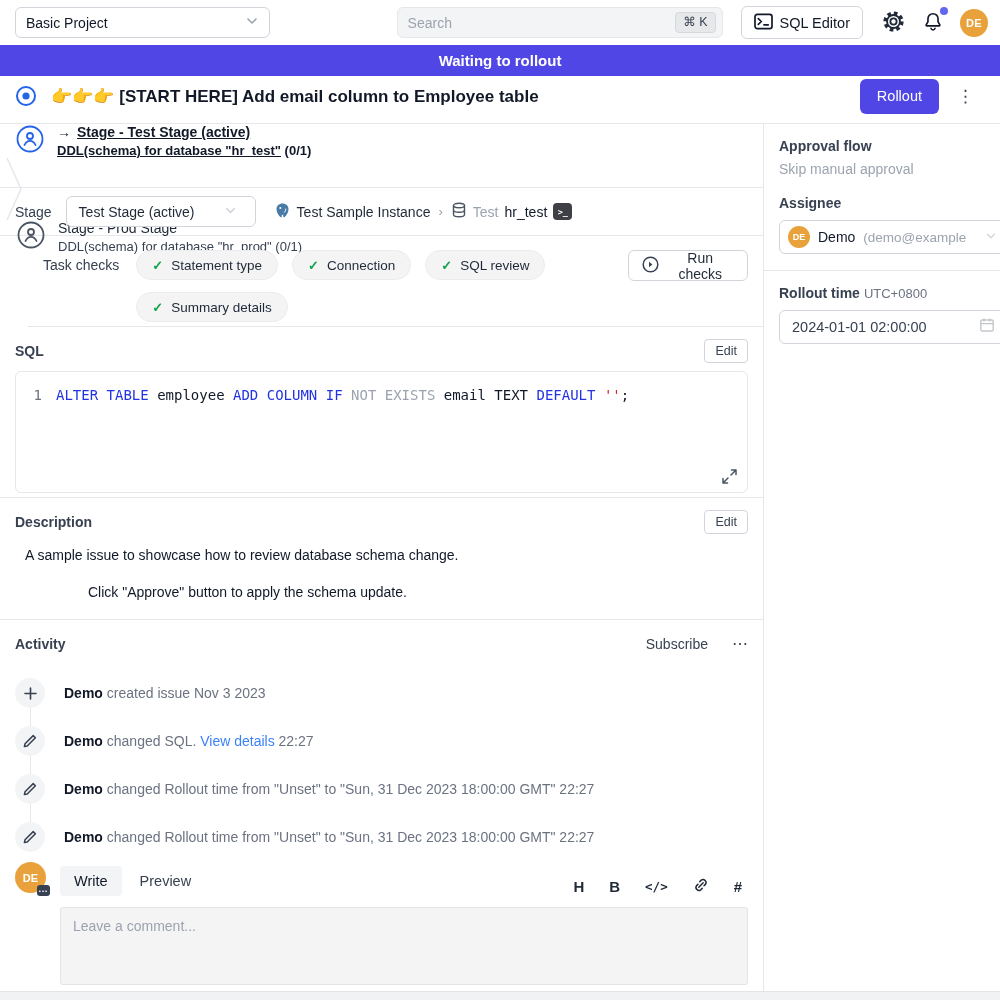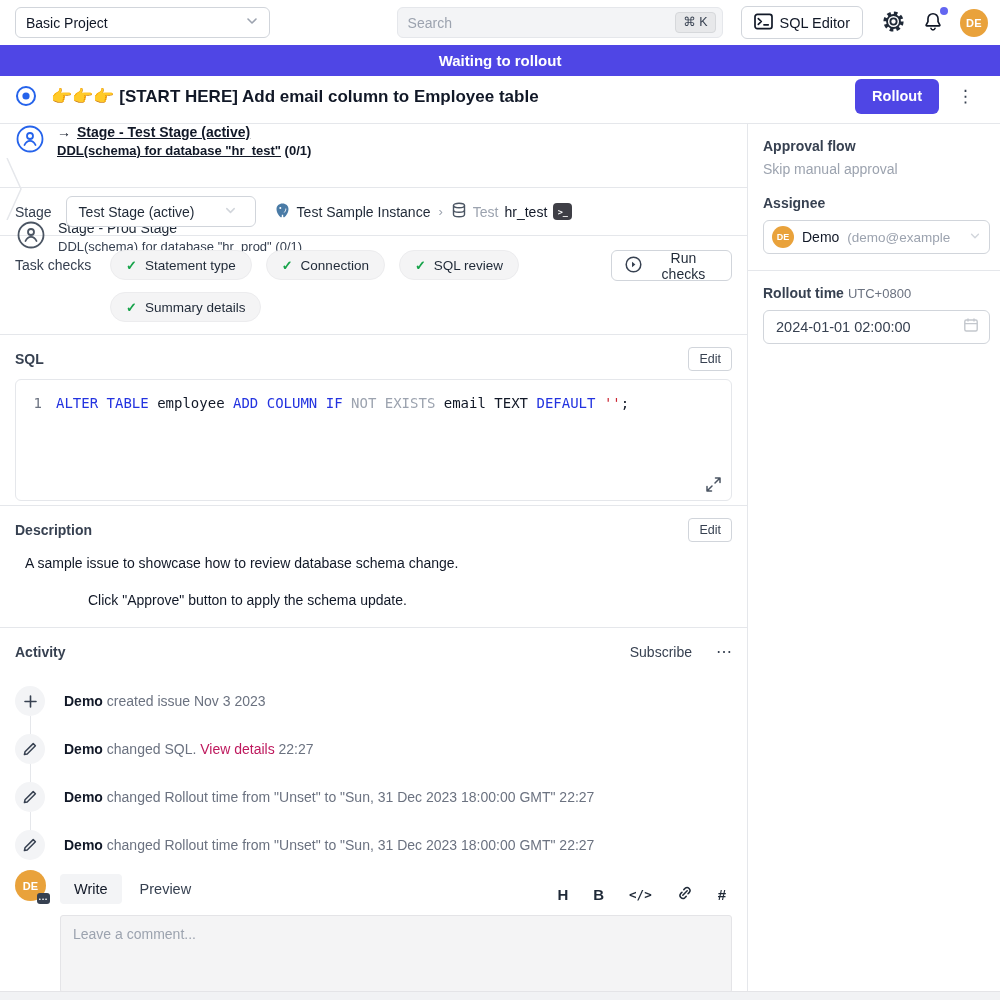--- a/index.html
+++ b/index.html
@@ -23,21 +23,21 @@
   .bell-dot { position:absolute; top:-3px; right:-4px; width:8px; height:8px; border-radius:50%; background:#6366f1; }
   .avatar { width:28px; height:28px; border-radius:50%; background:#e9a23b; color:#fff; font-size:11px; font-weight:700; display:flex; align-items:center; justify-content:center; letter-spacing:.3px; }
 
   
   .banner { height:31px; background:#4f46e5; color:#fff; font-size:15px; font-weight:700; display:flex; align-items:center; justify-content:center; }
 
   
   .title-row { height:48px; display:flex; align-items:center; padding:0 12px 7px 15px; border-bottom:1px solid #e5e7eb; }
   .title-row .status-icon { margin-right:14px; display:flex; }
   .issue-title { font-size:17px; font-weight:700; color:#111827; flex:1; white-space:nowrap; overflow:hidden; }
-  .rollout-btn { background:#4f46e5; color:#fff; border:none; border-radius:6px; height:35px; padding:0 17px; font-size:14.5px; font-weight:700; cursor:pointer; font-family:inherit; }
+  .rollout-btn { background:#4f46e5; color:#fff; border:none; border-radius:6px; height:35px; padding:0 17px; font-size:14.5px; font-weight:400; cursor:pointer; font-family:inherit; }
   .kebab { font-size:17px; color:#374151; margin:0 14px 0 18px; cursor:pointer; background:none; border:none; line-height:1; }
 
   
   .body-split { display:flex; height:876px; }
   .main-col { width:763px; }
   .side-col { flex:1; border-left:1px solid #e5e7eb; padding:14px 10px 0 15px; }
 
   
   .stages { height:64px; display:flex; align-items:stretch; border-bottom:1px solid #e5e7eb;flex-direction:column; }
   .stage-cell { display:flex; align-items:center; gap:12px; padding:0 10px 0 15px; }
@@ -58,21 +58,21 @@
   .stage-dd { width:190px; height:31px; border:1px solid #d1d5db; border-radius:6px; display:flex; align-items:center; padding:0 18px 0 12px; font-size:14px; color:#1f2937; cursor:pointer; background:#fff; }
   .stage-dd .grow { flex:1; }
   .db-path { display:flex; align-items:center; gap:6px; margin-left:8px; font-size:14px; }
   .db-path .inst { color:#1f2937; }
   .db-path .sep { color:#9ca3af; font-size:13px; margin:0 2px; }
   .db-path .env { color:#9ca3af; }
   .db-path .dbname { color:#111827; font-weight:500; }
   .term-badge { width:19px; height:17px; background:#3f3f46; border-radius:4px; color:#fff; font-size:8.5px; font-weight:700; font-family:"DejaVu Sans Mono", monospace; display:flex; align-items:center; justify-content:center; cursor:pointer; }
 
   
-  .checks-row { display:flex; align-items:flex-start; padding:14px 15px 12px; border-bottom:1px solid #e5e7eb; }
+  .checks-row { display:flex; align-items:flex-start; padding:14px 15px 4px; border-bottom:1px solid #e5e7eb;margin-left:28px; }
   .checks-row .lbl { font-size:14px; color:#374151; line-height:30px; width:99px; }
   .chips { display:flex; flex-wrap:wrap; gap:12px 14px; width:522px; }
   .chip { height:30px; background:#f4f4f5; border:1px solid #ececee; border-radius:15px; display:flex; align-items:center; gap:8px; padding:0 15px; font-size:13.5px; color:#1f2937; cursor:pointer; }
   .chip .ck { color:#16a34a; font-size:13px; font-weight:700; }
   .runchecks-btn { margin-left:auto; height:31px; border:1px solid #d1d5db; border-radius:6px; background:#fff; display:flex; align-items:center; gap:7px; padding:0 13px; font-size:14px; color:#1f2937; cursor:pointer; font-family:inherit; }
 
   
   .sql-section { padding:12px 15px 4px; border-bottom:1px solid #e5e7eb; }
   .sec-head { display:flex; align-items:center; justify-content:space-between; height:24px; }
   .sec-title { font-size:14px; font-weight:600; color:#374151; }
@@ -94,21 +94,21 @@
   
   .activity-section { padding:12px 15px 0; }
   .act-head-right { display:flex; align-items:center; gap:24px; }
   .subscribe { font-size:14px; color:#374151; cursor:pointer; background:none; border:none; font-family:inherit; }
   .dots3 { font-size:16px; color:#374151; cursor:pointer; background:none; border:none; line-height:1; }
   .act-list { margin-top:22px; }
   .act-item { display:flex; align-items:center; gap:19px; height:30px; }
   .act-icon { width:30px; height:30px; border-radius:50%; background:#f3f4f6; color:#374151; display:flex; align-items:center; justify-content:center; flex:none; font-size:16px; }
   .act-text { font-size:14px; color:#6b7280; white-space:nowrap; }
   .act-text .actor { color:#111827; font-weight:700; }
-  .act-text a { color:#be185d; text-decoration:none; cursor:pointer; }
+  .act-text a { color:#3b82f6; text-decoration:none; cursor:pointer; }
   .connector { width:1px; height:18px; background:#e5e7eb; margin:0 0 0 15px; }
 
   
   .comment-area { display:flex; padding:10px 15px 0; gap:14px; }
   .c-avatar-wrap { position:relative; width:31px; height:31px; flex:none; }
   .c-avatar { width:31px; height:31px; border-radius:50%; background:#e9a23b; color:#fff; font-size:11px; font-weight:700; display:flex; align-items:center; justify-content:center; }
   .c-badge { position:absolute; right:-4px; bottom:-3px; width:13px; height:11px; background:#374151; border-radius:3px; display:flex; align-items:center; justify-content:center; }
   .c-badge::after { content:""; position:absolute; left:2px; bottom:-3px; border:3px solid transparent; border-top-color:#374151; }
   .c-badge span { color:#fff; font-size:6px; letter-spacing:1px; line-height:1; }
   .c-main { flex:1; }

